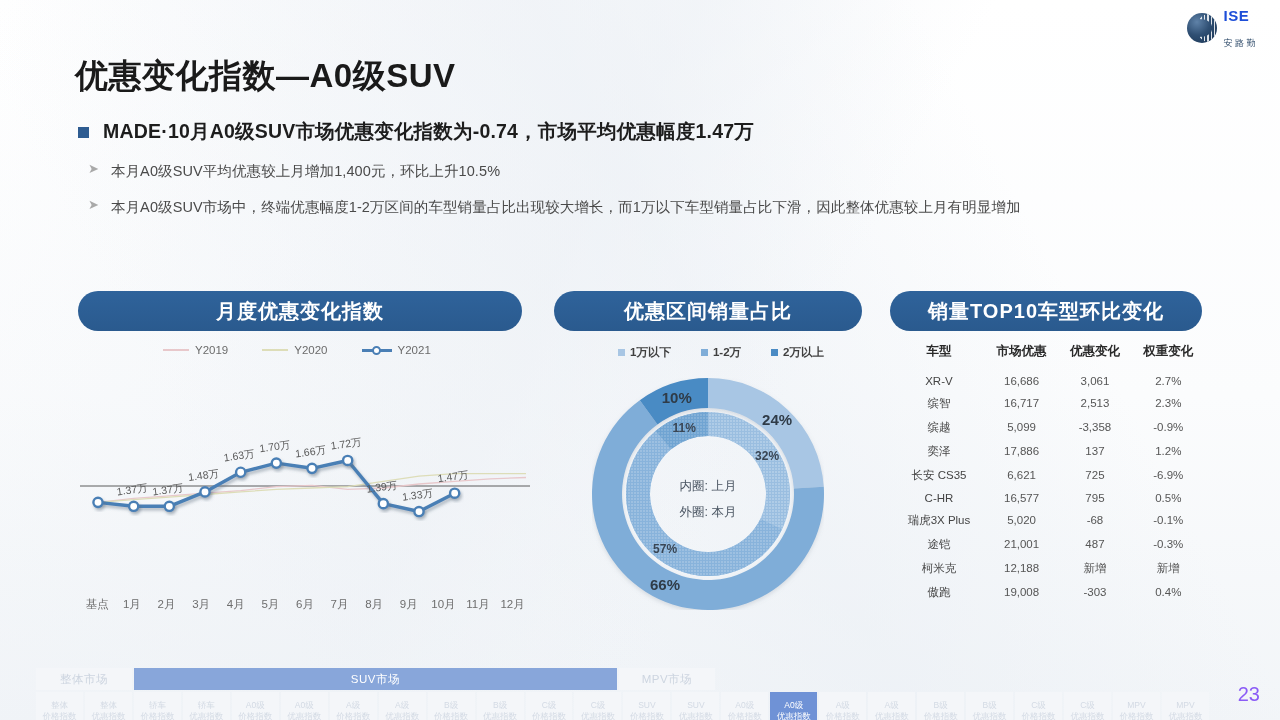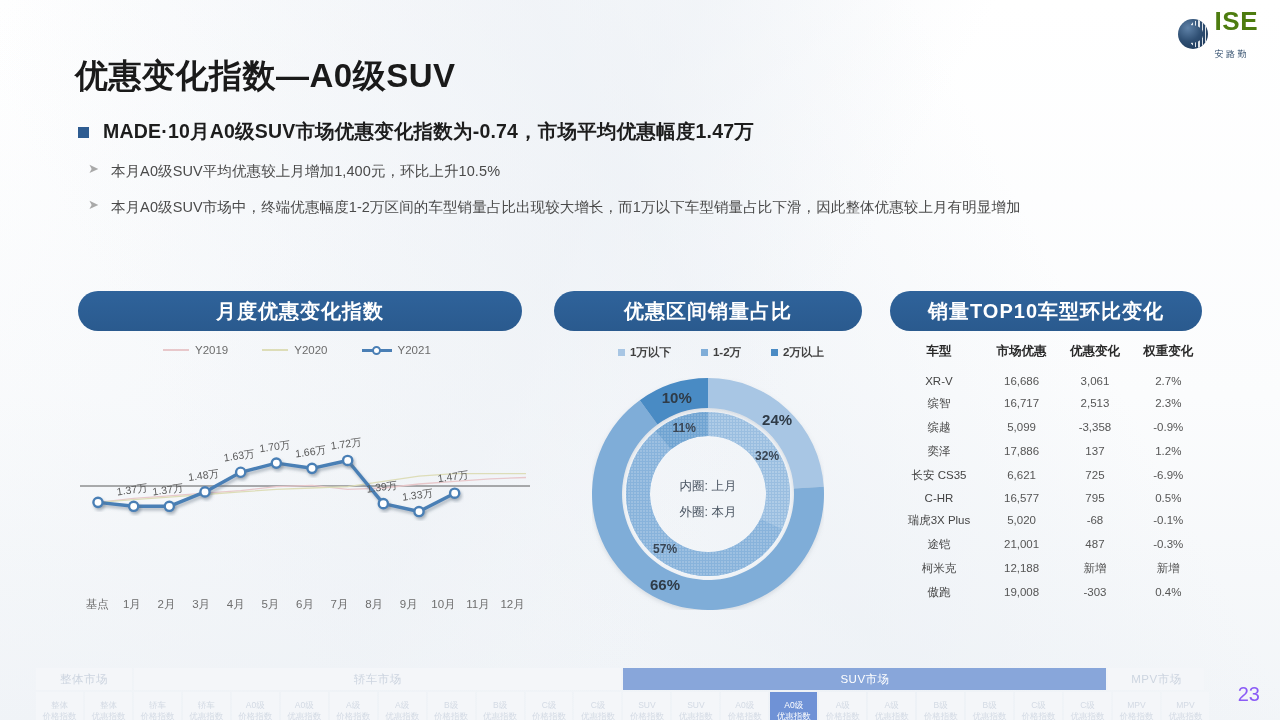--- a/index.html
+++ b/index.html
@@ -20,21 +20,21 @@
   .logo-globe { width:30px; height:30px; border-radius:50%;
     background:radial-gradient(circle at 33% 30%, #5f82a8 0%, #2f4f73 45%, #16304f 100%);
     position:relative; overflow:hidden; flex:none; }
   .logo-globe::after{
     content:""; position:absolute; right:-2px; top:1px; width:22px; height:28px; border-radius:50%;
     background:repeating-linear-gradient(90deg, rgba(255,255,255,.85) 0 1.4px, rgba(255,255,255,0) 1.4px 3.4px);
     -webkit-mask-image:radial-gradient(ellipse at 18% 50%, transparent 42%, #000 47%);
             mask-image:radial-gradient(ellipse at 18% 50%, transparent 42%, #000 47%);
   }
   .logo-txt { line-height:1; }
-  .logo-ise { font-size:26px; font-weight:bold; color:#4d7c0f; letter-spacing:.5px;
+  .logo-ise { font-size:15px; font-weight:bold; color:#1d4ed8; letter-spacing:.5px;
               font-family:"Liberation Sans",sans-serif; }
   .logo-cn { font-size:9px; color:#1b3a5c; letter-spacing:2.5px; margin-top:16px; }
 
   
   .title { position:absolute; left:75px; top:54px; font-size:33px; font-weight:bold; color:#1a1a1a; letter-spacing:.5px; }
   .bullet-main { position:absolute; left:78px; top:118px; display:flex; align-items:flex-start; gap:14px; }
   .sq { width:11px; height:11px; background:#2e5c91; margin-top:9px; flex:none; }
   .bullet-main-t { font-size:19.5px; font-weight:bold; color:#1d1d1d; letter-spacing:.2px; }
   .sub { position:absolute; display:flex; align-items:flex-start; gap:12px; }
   .sub-arrow { color:#a9a9a9; font-size:13px; line-height:1.45; flex:none; }
@@ -307,21 +307,20 @@
             <td class="down">-303</td>
             <td class="up">0.4%</td>
           </tr>
         </tbody>
       </table>
   </div>
 
   <div id="nav">
     <div class="nav-groups">
         <div class="nav-g" style="width: 95.9167px;">整体市场</div>
-        <div class="nav-g" style="width: 487.583px;">轿车市场</div>
         <div class="nav-g on" style="width: 483px;">SUV市场</div>
         <div class="nav-g" style="width: 95.9167px;">MPV市场</div>
       </div>
     <div class="nav-items">
         <div class="nav-i" style="width: 46.9583px;">
           <span>整体</span>
           <span>价格指数</span>
         </div>
         <div class="nav-i" style="width: 46.9583px;">
           <span>整体</span>

